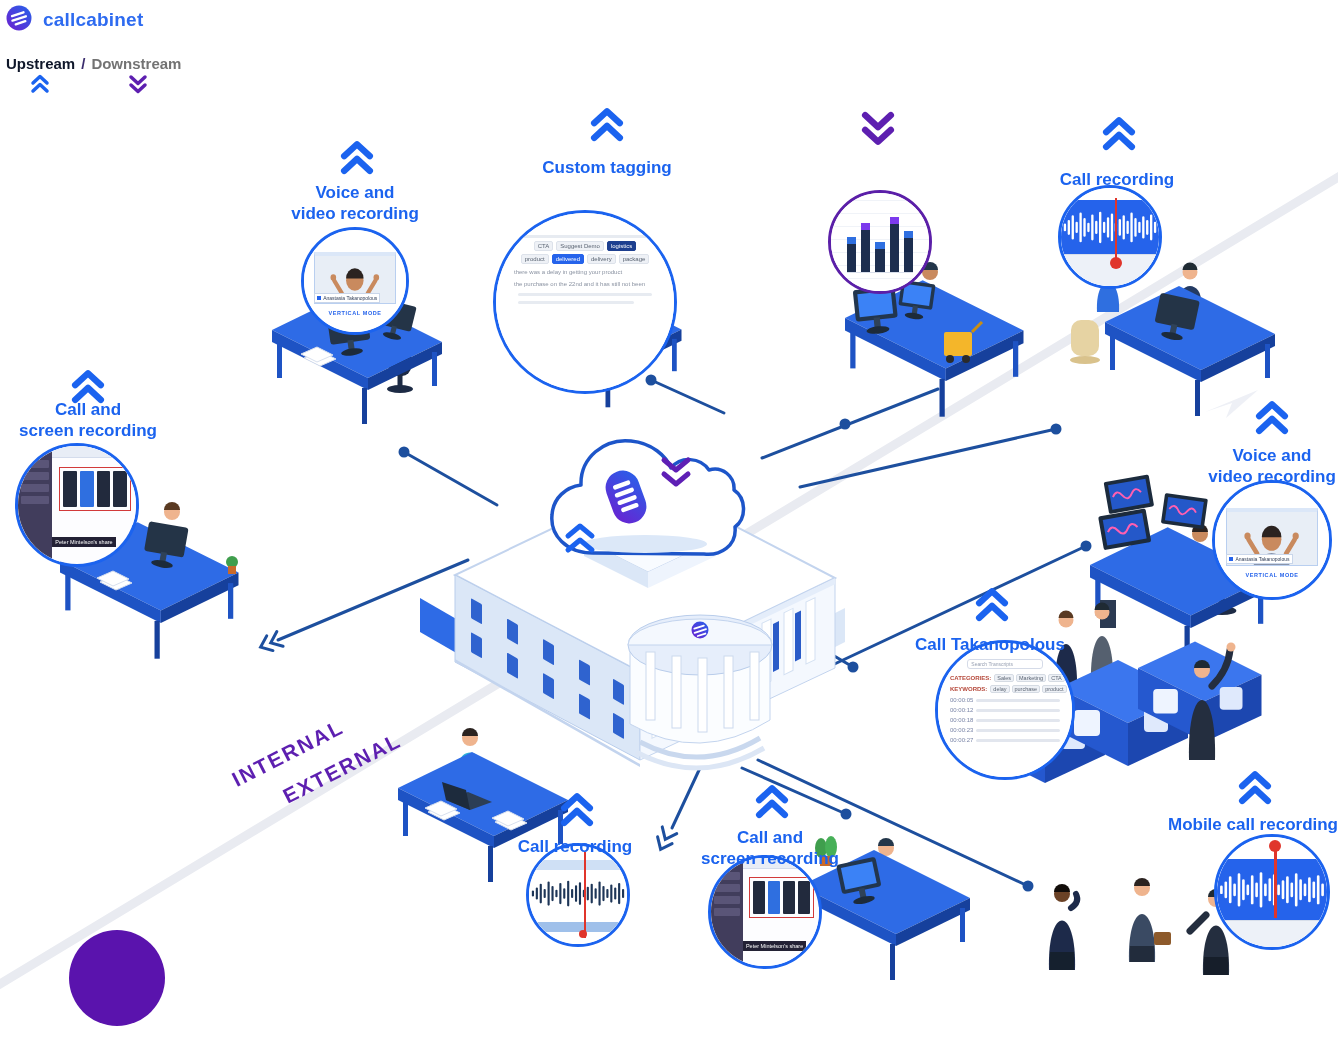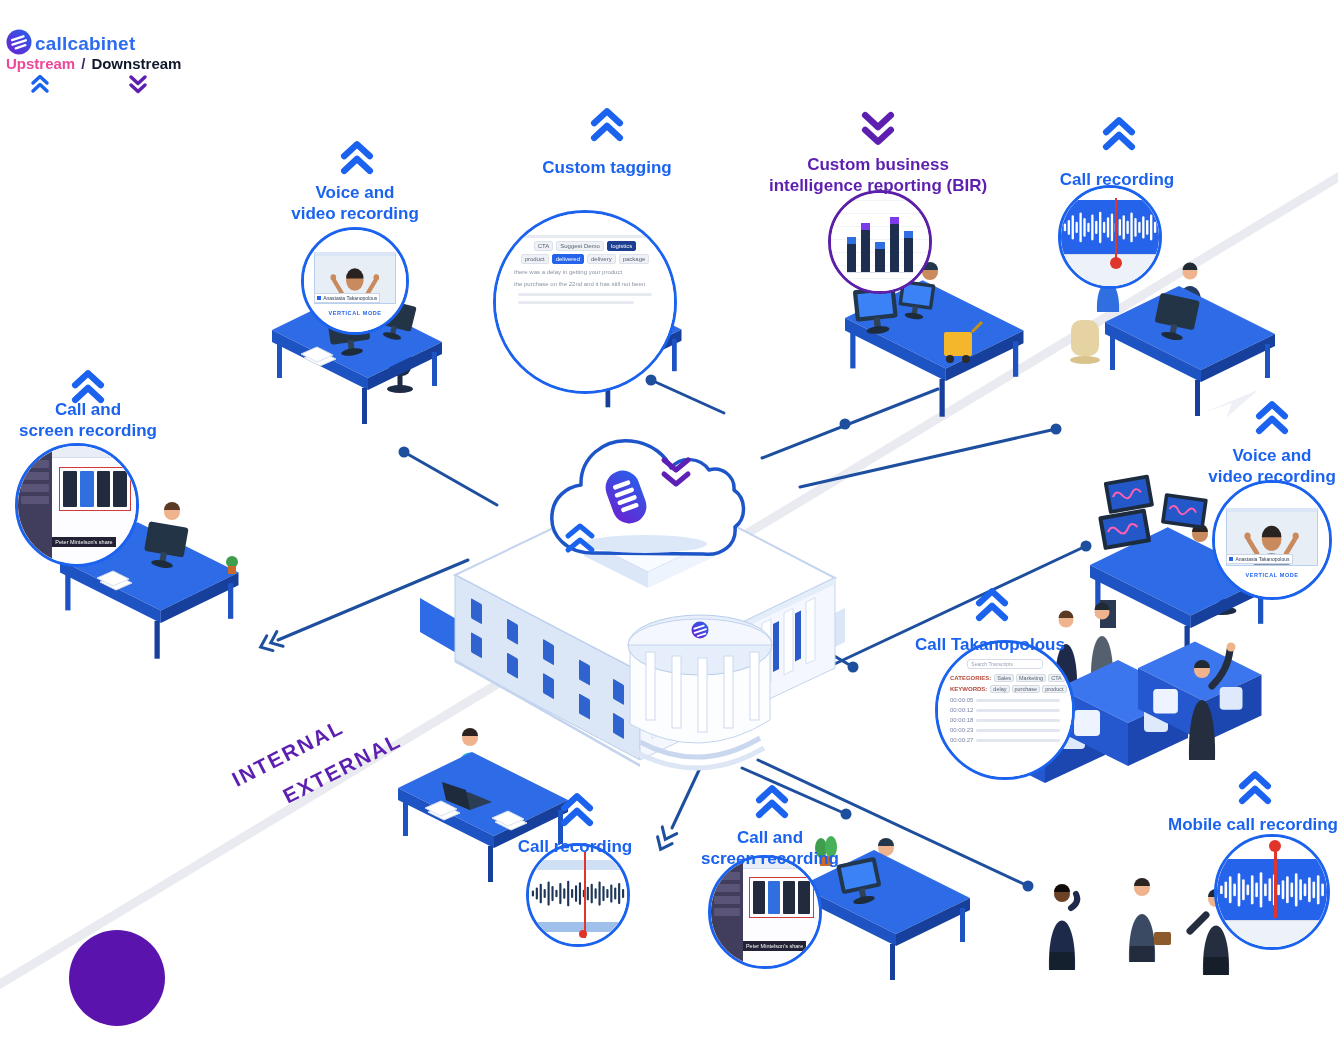--- a/index.html
+++ b/index.html
@@ -1,23 +1,23 @@
 <!DOCTYPE html>
 <html><head>
 <meta charset="utf-8">
 <style>
   html,body{margin:0;padding:0;background:#fff;}
   #stage{position:relative;width:1338px;height:1038px;background:#fff;overflow:hidden;
          font-family:"Liberation Sans",sans-serif;}
   #art{position:absolute;left:0;top:0;z-index:0;}
   
-  .brand{position:absolute;display:flex;align-items:center;gap:2px;z-index:3;margin-top:24px;}
+  .brand{position:absolute;display:flex;align-items:center;gap:10px;z-index:3;}
   .brand-text{font-weight:800;font-size:19px;letter-spacing:.2px;color:#2e6bf0;}
   .legend{position:absolute;display:flex;gap:6px;z-index:3;font-weight:700;font-size:15px;}
-  .legend .up-text{color:#ec4899}.legend .sep{color:#3b2d6e}.legend .down-text{color:#0f172a}
+  .legend .up-text{color:#0f172a}.legend .sep{color:#3b2d6e}.legend .down-text{color:#737373}
   
   .node-label{position:absolute;text-align:center;font-weight:700;font-size:17px;line-height:1.22;
               color:#1b63ef;z-index:3;}
   .node-label.purple{color:#5d1fb0;}
   .chev{position:absolute;width:44px;height:44px;z-index:3;}
   .chev svg,.chev-s svg{width:100%;height:100%;display:block;}
   .chev-s{position:absolute;width:24px;height:24px;z-index:3;}
   
   .diag{position:absolute;left:228px;top:708px;width:260px;z-index:1;
         transform:rotate(-27deg);color:#5d1fb0;font-weight:800;font-size:21px;letter-spacing:2px;}
@@ -515,24 +515,20 @@
 </div>
 
 <div class="chev" style="left:856px;top:106px">
       <svg viewBox="0 0 48 48">
         <g fill="none" stroke="#5d1fb0" stroke-width="7" stroke-linejoin="round" stroke-linecap="round">
           <path d="M10 10 L24 23 L38 10"></path>
           <path d="M10 26 L24 39 L38 26"></path>
         </g>
       </svg>
     </div>
-<div class="node-label purple" style="left:738px;top:155px;width:280px">
-  <div>Custom business</div>
-      <div>intelligence reporting (BIR)</div>
-</div>
 
 <div class="chev" style="left:1097px;top:112px">
       <svg viewBox="0 0 48 48">
         <g fill="none" stroke="#1b63ef" stroke-width="7" stroke-linejoin="round" stroke-linecap="round">
           <path d="M10 22 L24 9 L38 22"></path>
           <path d="M10 38 L24 25 L38 38"></path>
         </g>
       </svg>
     </div>
 <div class="node-label" style="left:1017px;top:170px;width:200px">

